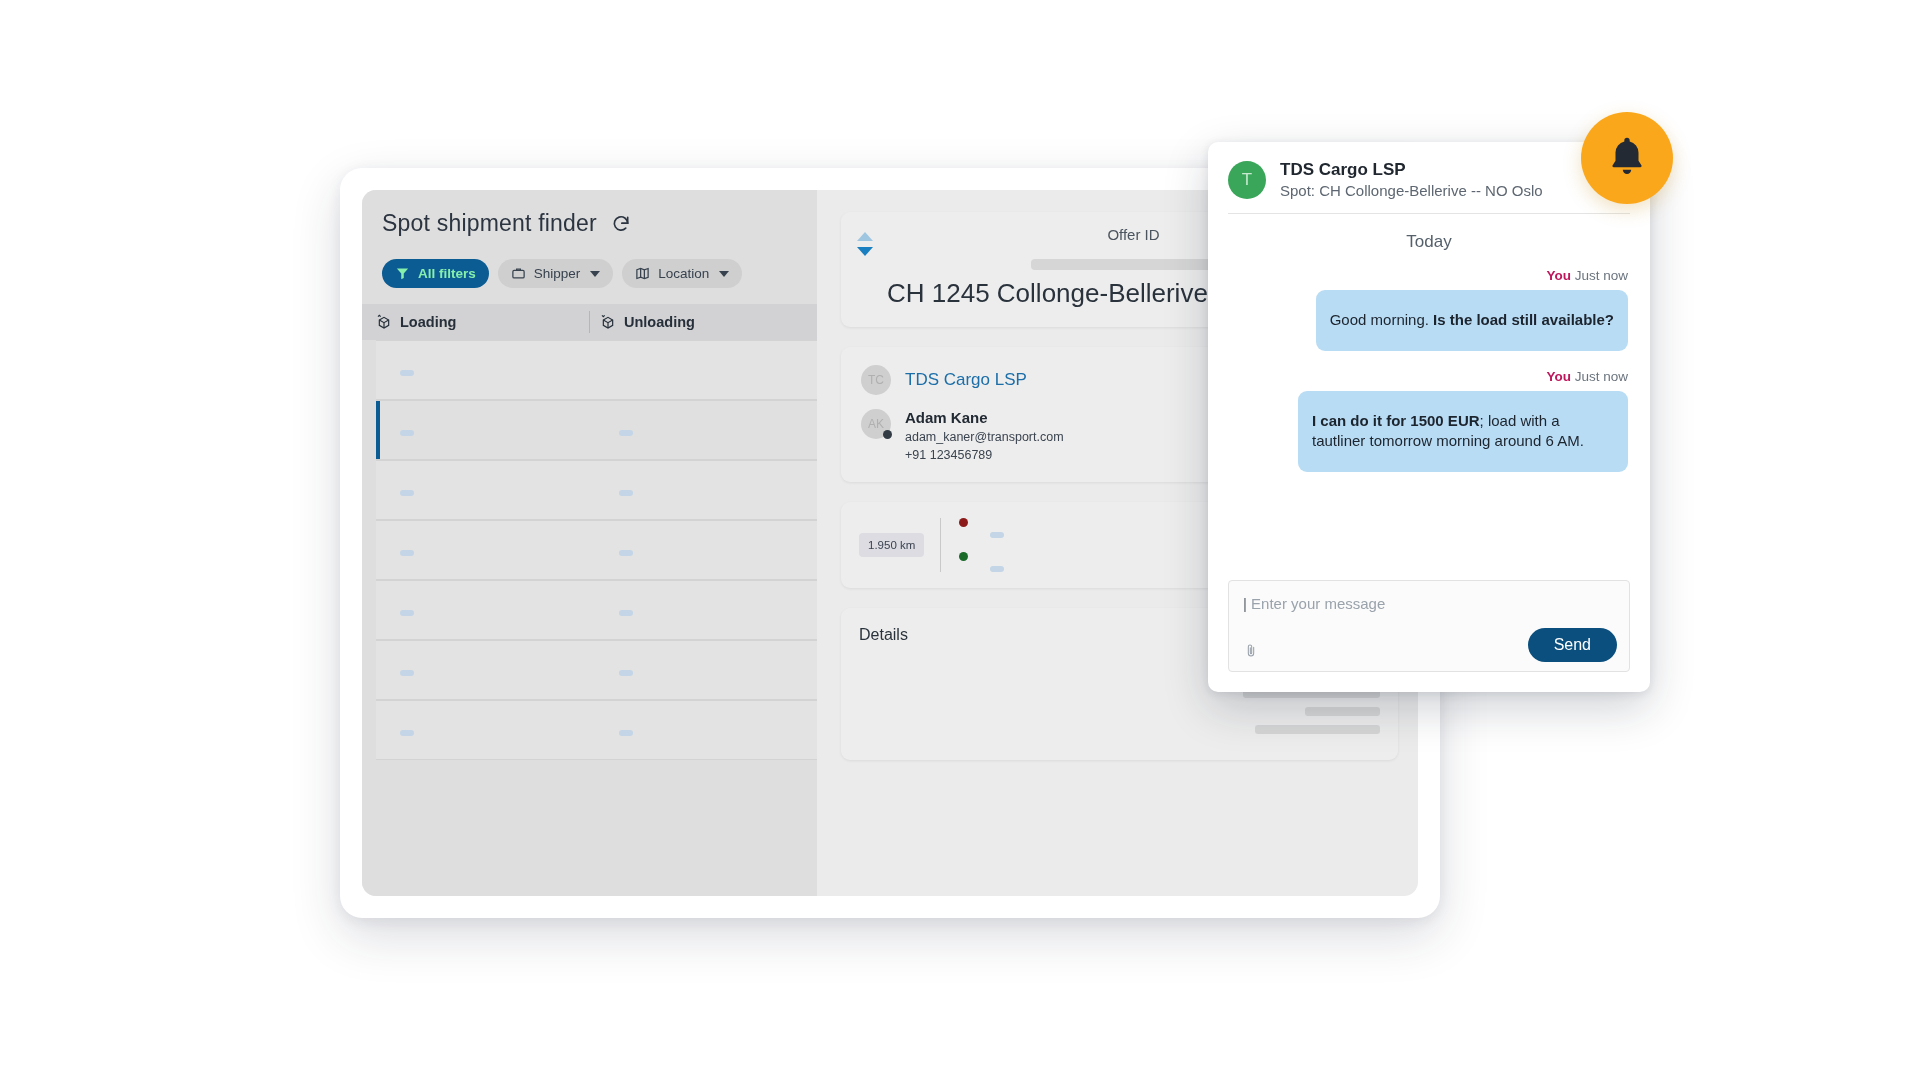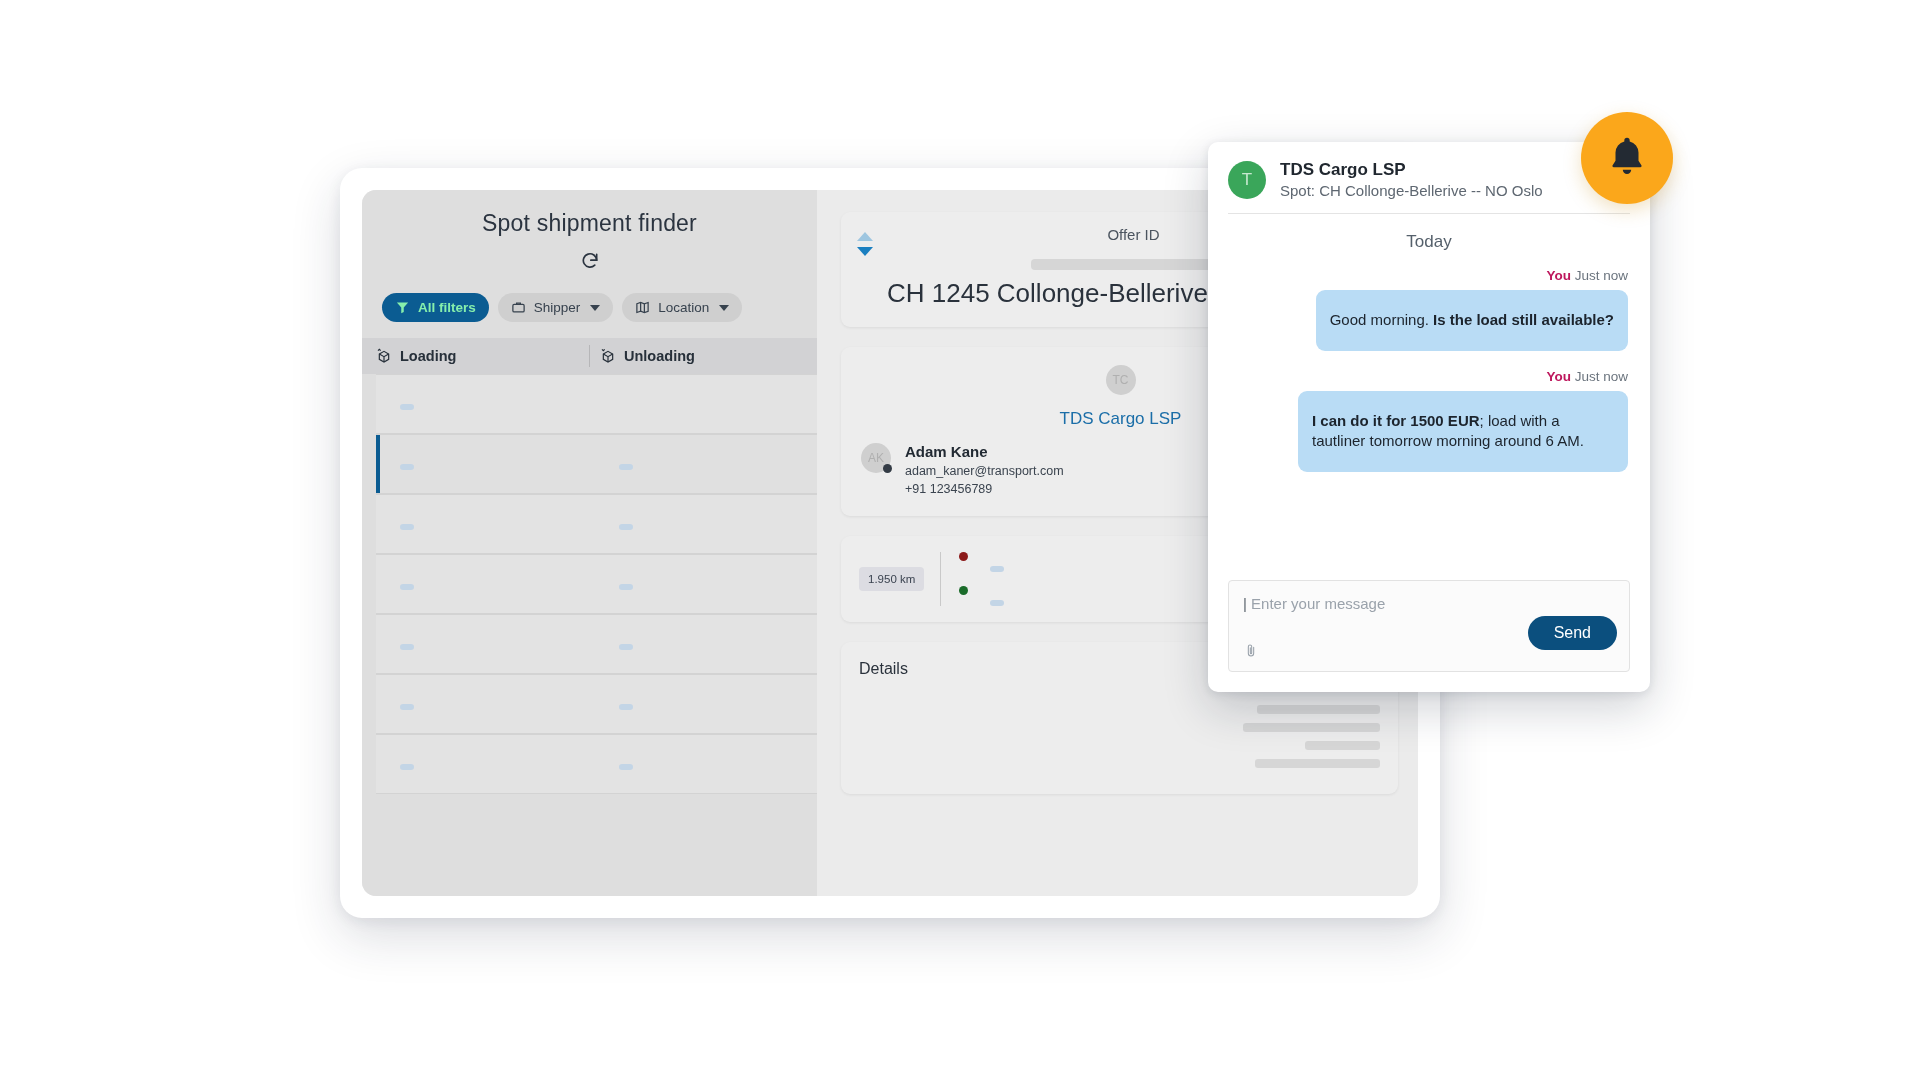--- a/index.html
+++ b/index.html
@@ -31,21 +31,21 @@
   
   .left-col {
     width: 455px;
     background: #dedede;
     display: flex; flex-direction: column;
     flex: 0 0 455px;
   }
   .finder-head {
     padding: 20px 20px 0 20px;
   }
-  .finder-title-row { display: flex; align-items: center; gap: 14px; flex-direction: column; }
+  .finder-title-row { display: flex; align-items: center; gap: 14px; }
   .finder-title {
     font-size: 23px; color: #2b3440; font-weight: 400;
     letter-spacing: .2px;
   }
   .refresh-icon { width: 20px; height: 20px; color: #2b3440; cursor: pointer; }
 
   .filter-row { display: flex; gap: 9px; margin-top: 22px; align-items: center; }
   .pill {
     display: inline-flex; align-items: center; gap: 8px;
     height: 29px; padding: 0 13px;
@@ -120,21 +120,21 @@
   .tri-dn { width: 0; height: 0; border-left: 8px solid transparent;
             border-right: 8px solid transparent; border-top: 9px solid #1a7fc0; cursor: pointer; }
   .offer-label { font-size: 15px; color: #4b545f; }
   .offer-id-row { display: flex; align-items: center; gap: 16px; flex-direction: column; }
   .skeleton { background: #d6d6d6; border-radius: 4px; height: 11px; }
   .offer-title {
     font-size: 26px; color: #2a323c; margin-top: 8px; white-space: nowrap;
   }
 
   .carrier-card { margin-top: 20px; padding: 18px 18px 20px 20px; }
-  .carrier-row { display: flex; align-items: center; gap: 14px; flex-direction: column; }
+  .carrier-row { display: flex; align-items: center; gap: 14px; }
   .av {
     width: 30px; height: 30px; border-radius: 50%;
     background: #cfcfcf; color: #b0b0b0;
     font-size: 12px; display: flex; align-items: center; justify-content: center;
     flex: 0 0 30px;
   }
   .carrier-name { font-size: 17px; color: #1b6ea8; cursor: pointer; }
   .contact-row { display: flex; gap: 14px; margin-top: 14px; align-items: flex-start; }
   .av-wrap { position: relative; flex: 0 0 30px; }
   .av-dot {
@@ -202,21 +202,21 @@
     margin: 14px 20px 20px 20px;
     border: 1px solid #e2e2e2; border-radius: 4px;
     background: #fbfbfb;
     padding: 14px 14px 10px 14px;
     position: relative; height: 92px;
   }
   .compose-ph { font-size: 15px; color: #9aa2ab; }
   .compose-ph .car { color: #5d666f; }
   .clip-icon { position: absolute; left: 14px; bottom: 10px; width: 16px; height: 18px; color: #9aa2ab; cursor: pointer; }
   .send-btn {
-    position: absolute; right: 12px; bottom: 21px;
+    position: absolute; right: 12px; bottom: 9px;
     background: #0b4f7e; color: #fff;
     border: 0; border-radius: 17px;
     height: 34px; padding: 0 26px;
     font-size: 16px; font-family: inherit; cursor: pointer;
   }
 
   
   .bell {
     position: absolute; left: 1581px; top: 112px;
     width: 92px; height: 92px; border-radius: 50%;

